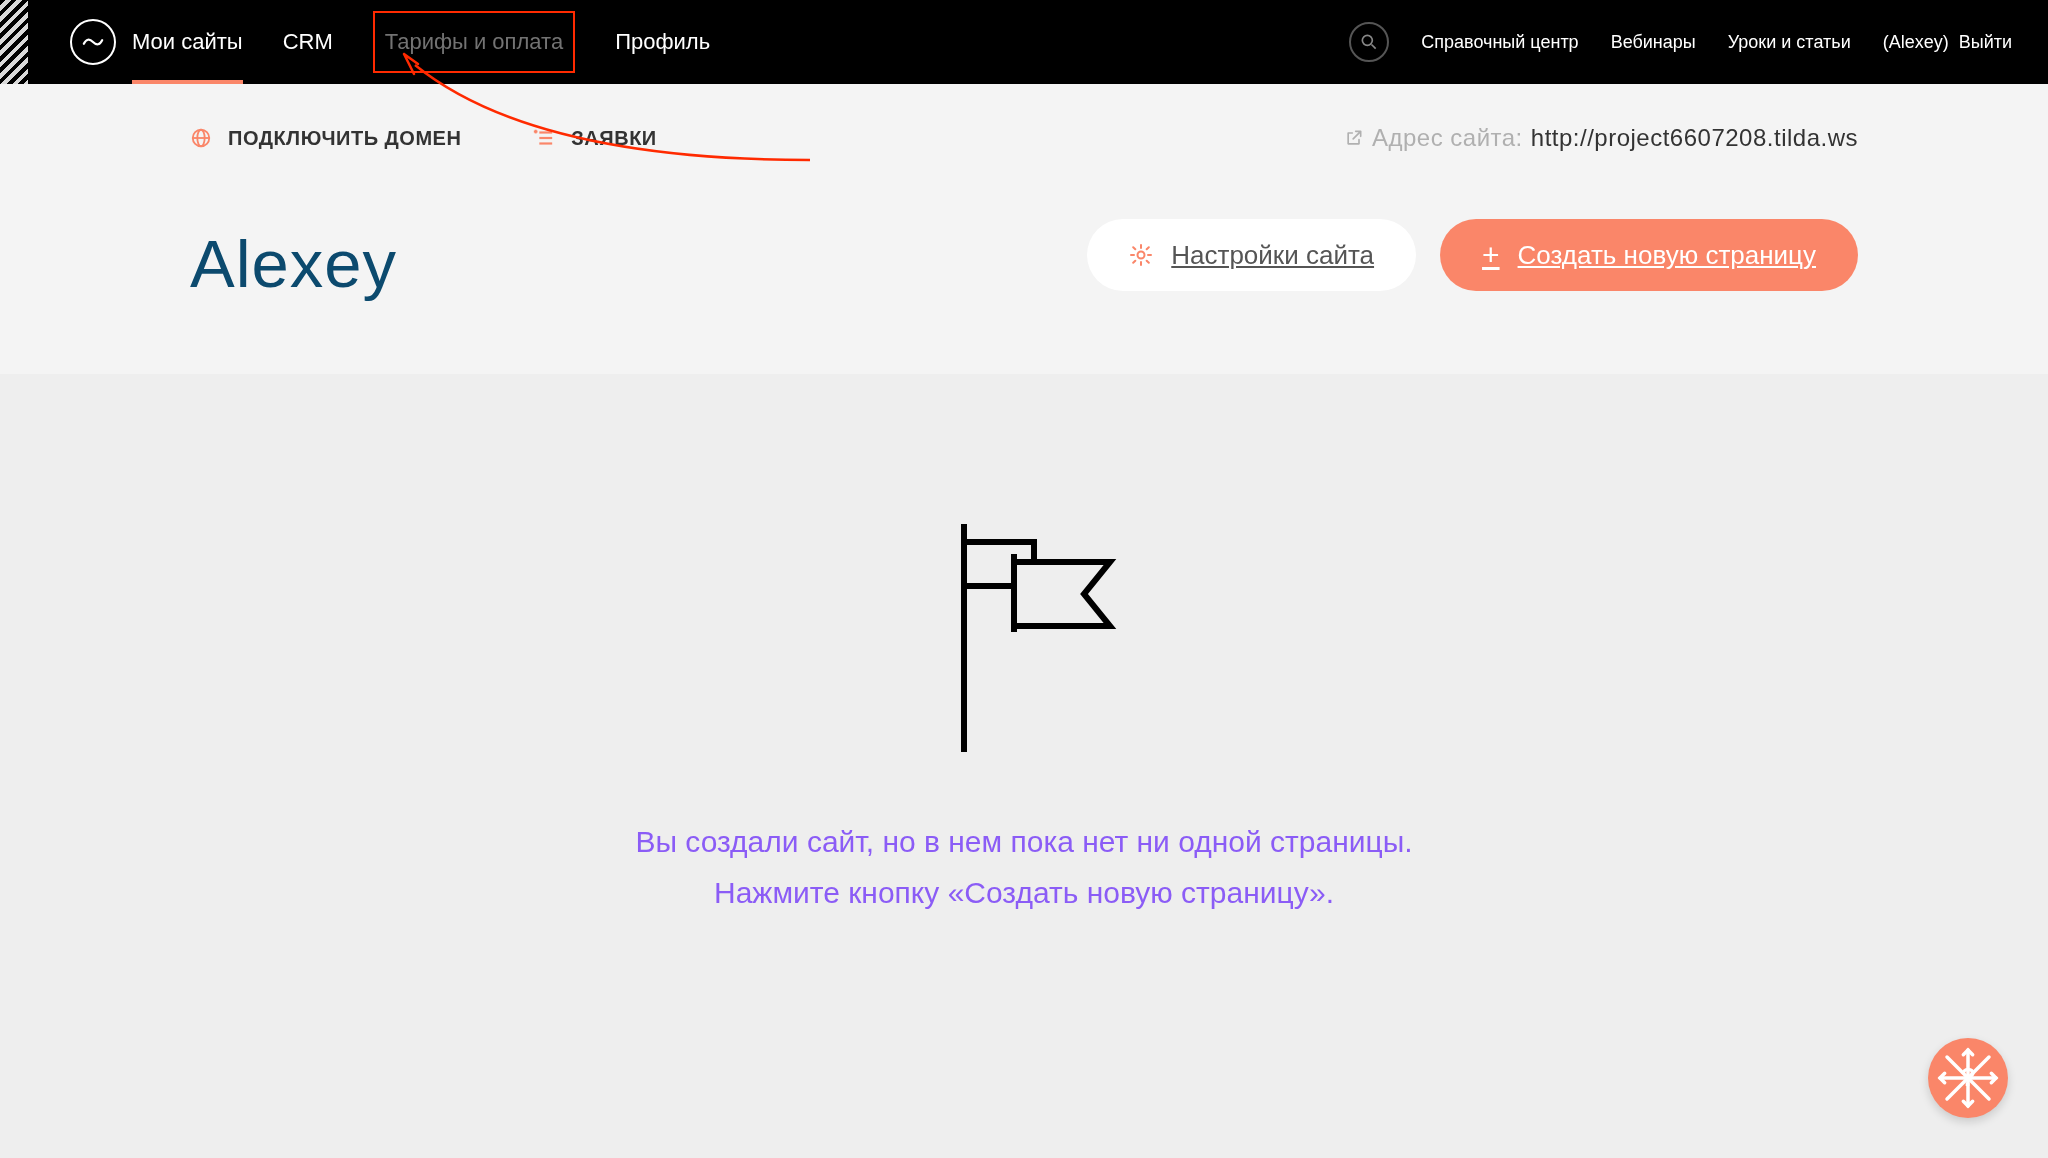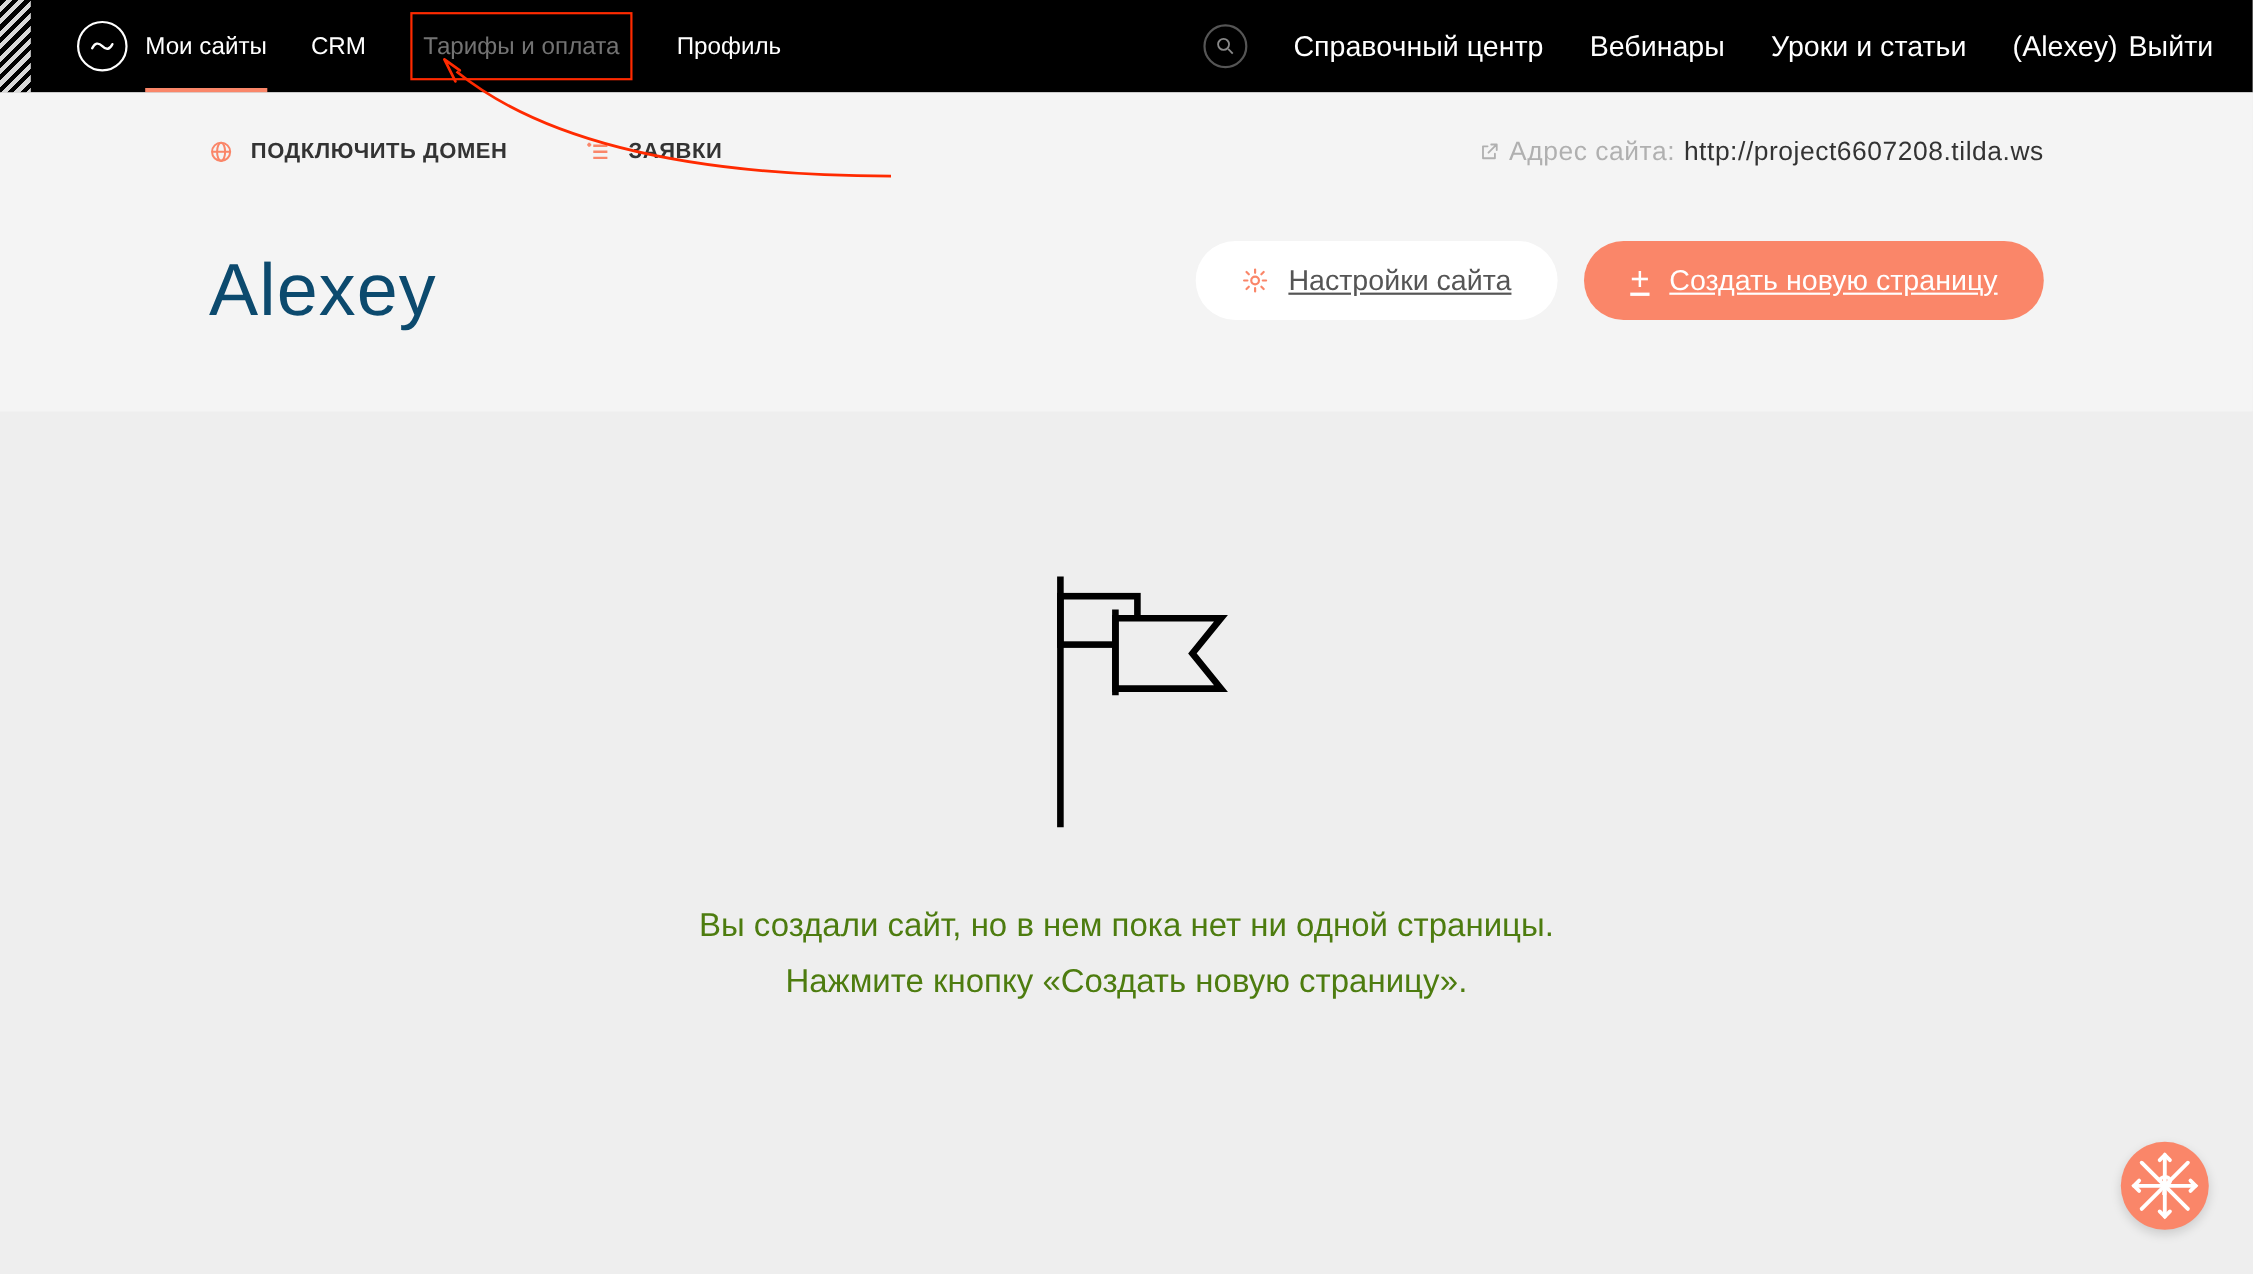--- a/index.html
+++ b/index.html
@@ -74,22 +74,22 @@
   }
   .nav-item.highlighted {
     color: #737373;
     border: 2px solid #ff2a00;
     padding: 16px 10px;
   }
   .nav-right {
     margin-left: auto;
     display: flex;
     align-items: center;
-    gap: 42px;
-    font-size: 26px;
+    gap: 32px;
+    font-size: 18px;
   }
   .nav-right .search-circle{
     width:40px;height:40px;border:2px solid #555;border-radius:50%;
     display:flex;align-items:center;justify-content:center;color:#888;font-size:20px;
   }
   .nav-right .user-chunk{display:flex;gap:10px;align-items:center;}
   .nav-right .username{color:#ffffff;}
   .nav-right a{color:#fff;cursor:pointer;}
 
   
@@ -167,21 +167,21 @@
     height:700px;
     display:flex;
     flex-direction:column;
     align-items:center;
     padding-top:140px;
   }
   .flag-graphic{margin-bottom:62px;}
   .empty-text{
     font-size:30px;
     text-align:center;
-    color:#4d7c0f;
+    color:#8b5cf6;
     line-height:1.7;
   }
 
   
   .help-badge{
     position:absolute;
     right:40px; bottom:40px;
     width:80px;height:80px;border-radius:50%;
     background:#fa8669;
     display:flex;align-items:center;justify-content:center;

